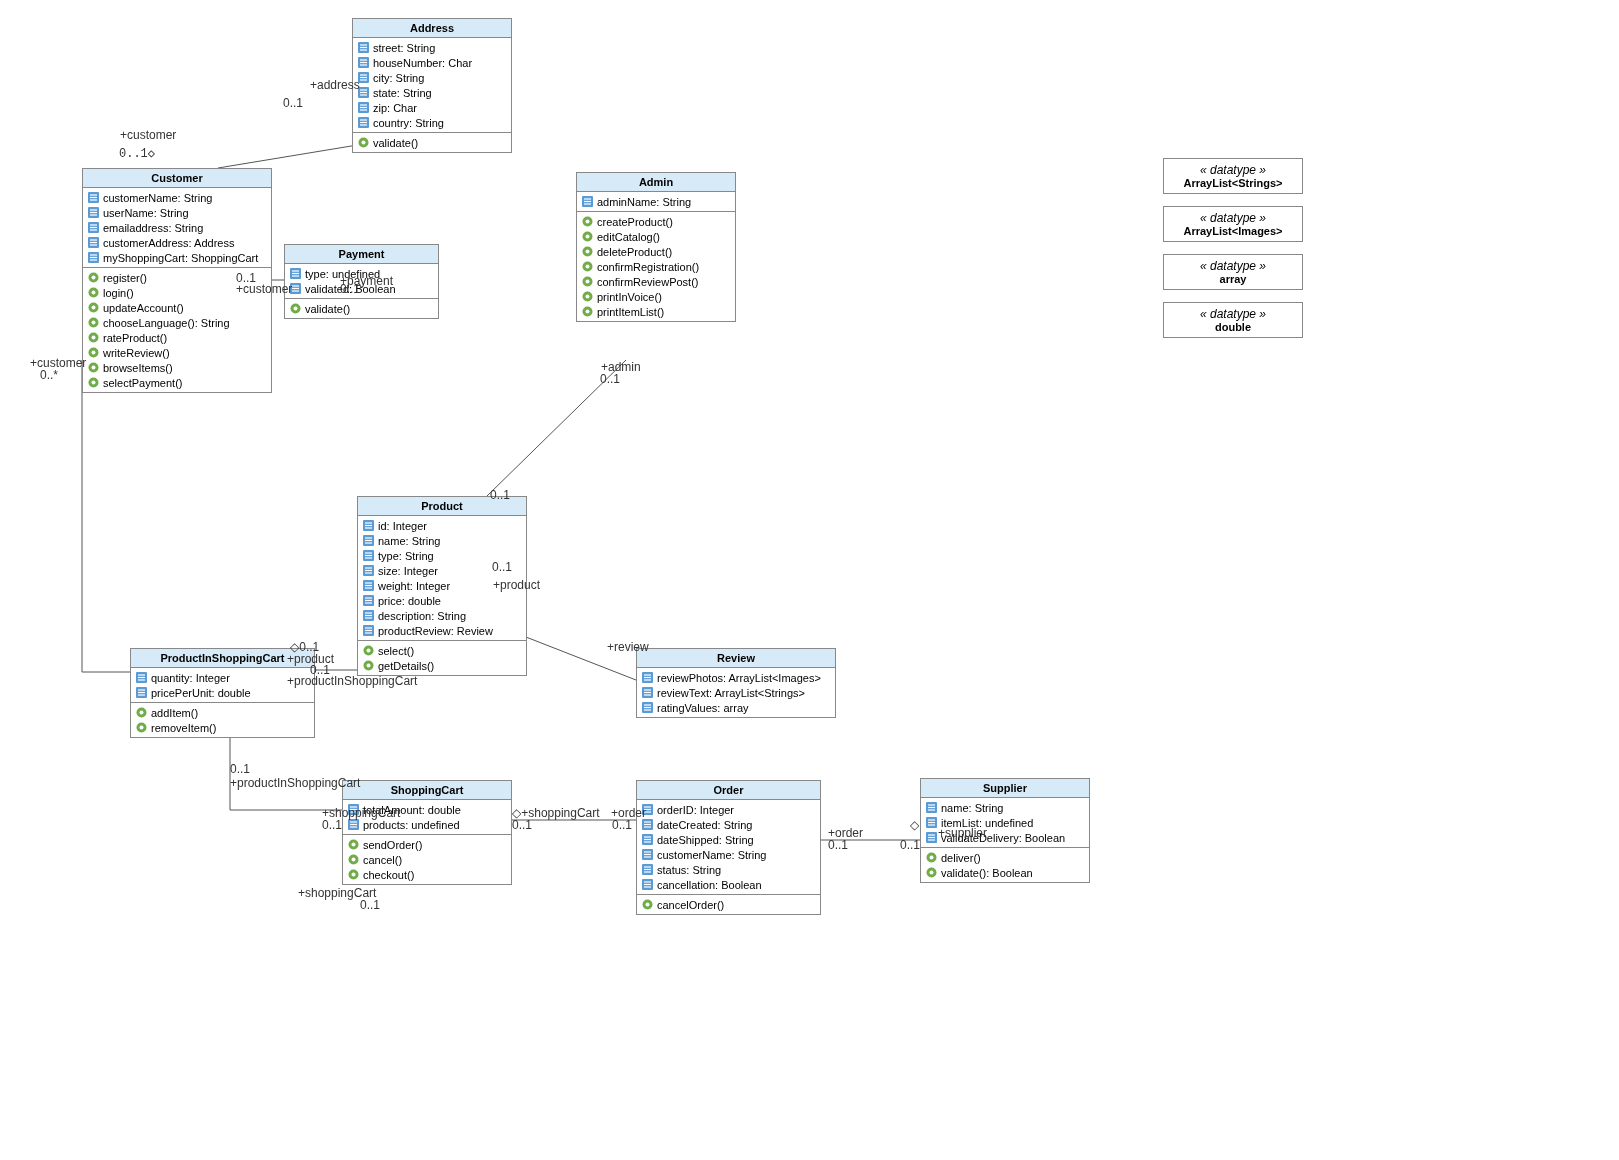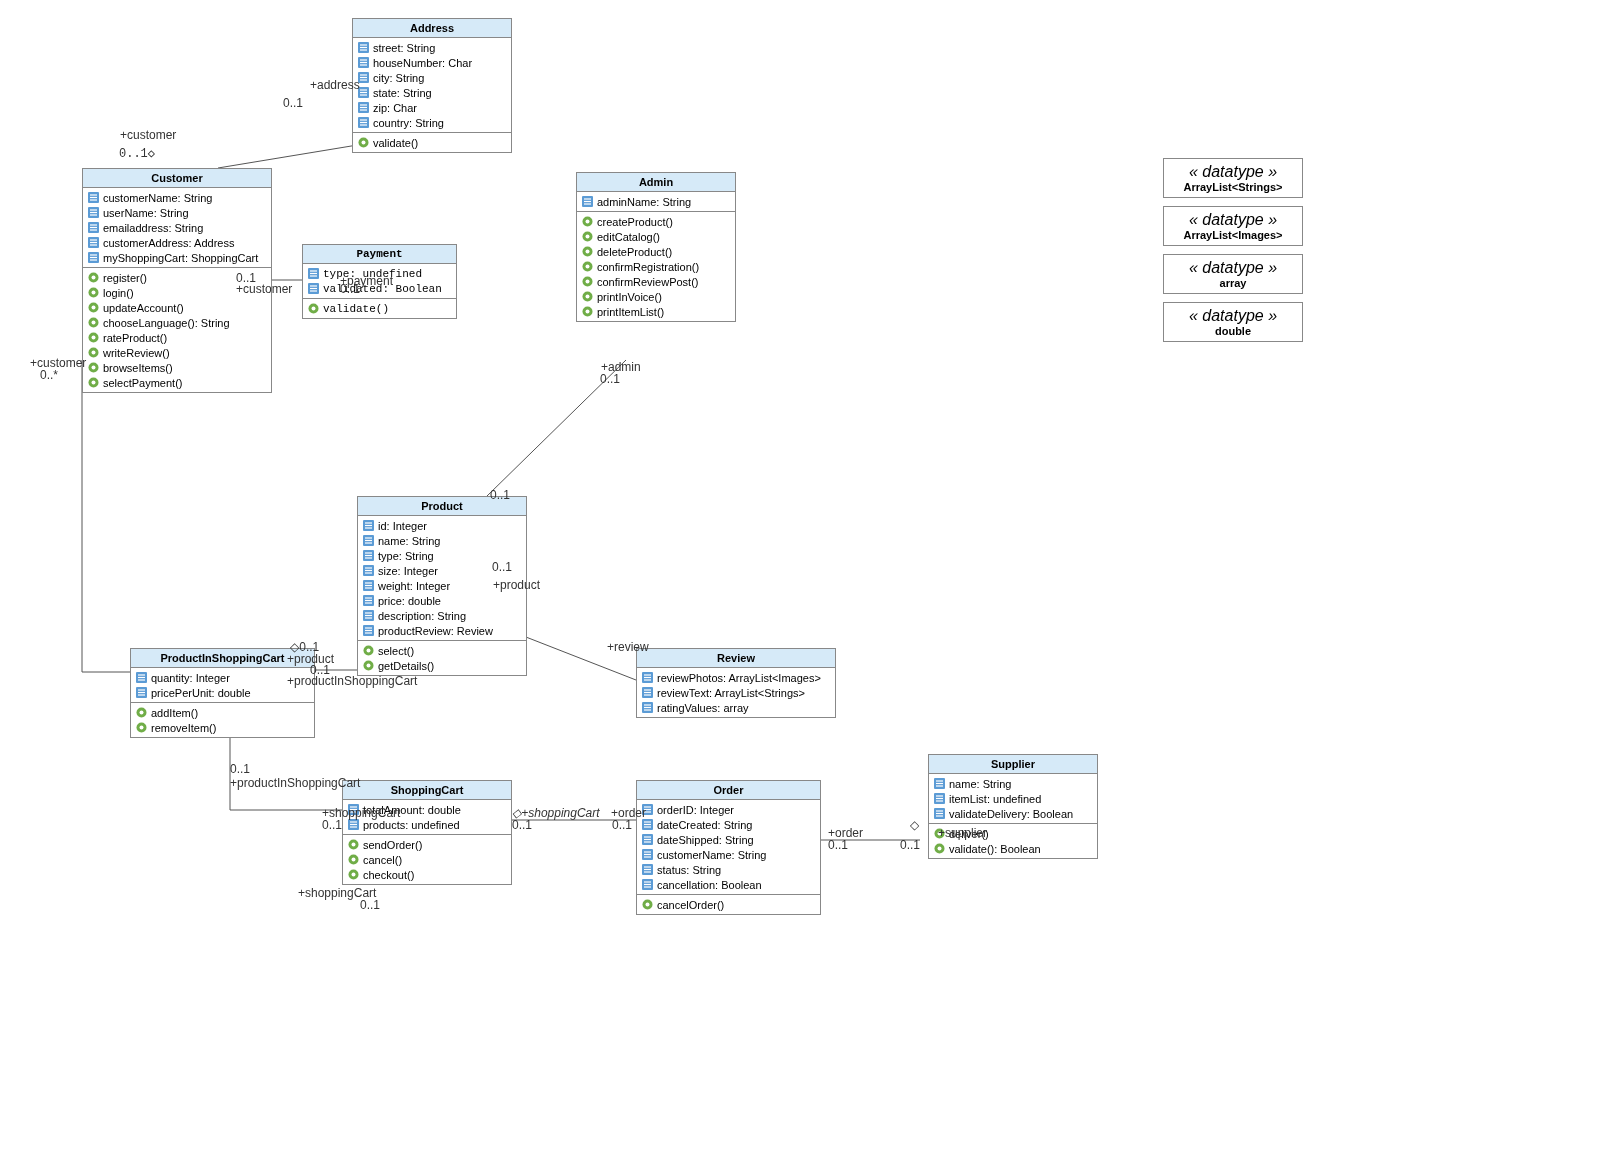--- a/index.html
+++ b/index.html
@@ -59,21 +59,21 @@
     }
     .datatype-box {
       position: absolute;
       border: 1px solid #888;
       background: #fff;
       min-width: 130px;
       text-align: center;
       padding: 4px 8px;
     }
     .datatype-box .stereotype {
-      font-size: 16px;
+      font-size: 12px;
       font-style: italic;
     }
     .datatype-box .dt-name {
       font-weight: bold;
       font-size: 11px;
     }
     
     .connectors-svg {
       position: absolute;
       top: 0; left: 0;
@@ -288,21 +288,21 @@
       <div class="uml-row">
           <svg class="attr-icon" viewBox="0 0 13 13">
             <circle cx="6.5" cy="6.5" r="5" fill="#70ad47"></circle>
             <circle cx="6.5" cy="6.5" r="2" fill="#fff"></circle>
           </svg>
           <span>selectPayment()</span>
         </div>
     </div>
   </div>
 
-  <div class="uml-class" style="left:302px;top:244px;min-width:155px;font-family:Liberation Mono, monospace;">
+  <div class="uml-class" style="left:284px;top:244px;min-width:155px;">
     <div class="uml-class-header">Payment</div>
     <div class="uml-class-section">
       <div class="uml-row">
           <svg class="attr-icon" viewBox="0 0 13 13">
             <rect x="1" y="1" width="11" height="11" rx="1" fill="#5b9bd5"></rect>
             <line x1="3" y1="4" x2="10" y2="4" stroke="#fff" stroke-width="1.2"></line>
             <line x1="3" y1="6.5" x2="10" y2="6.5" stroke="#fff" stroke-width="1.2"></line>
             <line x1="3" y1="9" x2="10" y2="9" stroke="#fff" stroke-width="1.2"></line>
           </svg>
           <span>type: undefined</span>
@@ -670,21 +670,21 @@
       <div class="uml-row">
           <svg class="attr-icon" viewBox="0 0 13 13">
             <circle cx="6.5" cy="6.5" r="5" fill="#70ad47"></circle>
             <circle cx="6.5" cy="6.5" r="2" fill="#fff"></circle>
           </svg>
           <span>cancelOrder()</span>
         </div>
     </div>
   </div>
 
-  <div class="uml-class" style="left:920px;top:754px;min-width:170px;margin-left:8px;">
+  <div class="uml-class" style="left:920px;top:778px;min-width:170px;">
     <div class="uml-class-header">Supplier</div>
     <div class="uml-class-section">
       <div class="uml-row">
           <svg class="attr-icon" viewBox="0 0 13 13">
             <rect x="1" y="1" width="11" height="11" rx="1" fill="#5b9bd5"></rect>
             <line x1="3" y1="4" x2="10" y2="4" stroke="#fff" stroke-width="1.2"></line>
             <line x1="3" y1="6.5" x2="10" y2="6.5" stroke="#fff" stroke-width="1.2"></line>
             <line x1="3" y1="9" x2="10" y2="9" stroke="#fff" stroke-width="1.2"></line>
           </svg>
           <span>name: String</span>
@@ -767,21 +767,21 @@
   <div class="label" style="left:607px;top:640px;">+review</div>
 
   <div class="label" style="left:30px;top:356px;">+customer</div>
   <div class="label" style="left:40px;top:368px;">0..*</div>
 
   <div class="label" style="left:230px;top:776px;">+productInShoppingCart</div>
   <div class="label" style="left:230px;top:762px;">0..1</div>
   <div class="label" style="left:322px;top:806px;">+shoppingCart</div>
   <div class="label" style="left:322px;top:818px;">0..1</div>
 
-  <div class="label" style="left:512px;top:806px;font-style:italic;">◇+shoppingCart</div>
+  <div class="label" style="left:512px;top:806px;">◇+shoppingCart</div>
   <div class="label" style="left:512px;top:818px;">0..1</div>
   <div class="label" style="left:611px;top:806px;">+order</div>
   <div class="label" style="left:612px;top:818px;">0..1</div>
 
   <div class="label" style="left:828px;top:826px;">+order</div>
   <div class="label" style="left:828px;top:838px;">0..1</div>
   <div class="label" style="left:900px;top:826px;margin-left:38px;">+supplier</div>
   <div class="label" style="left:900px;top:838px;">0..1</div>
   <div class="label" style="left:910px;top:818px;">◇</div>
 

